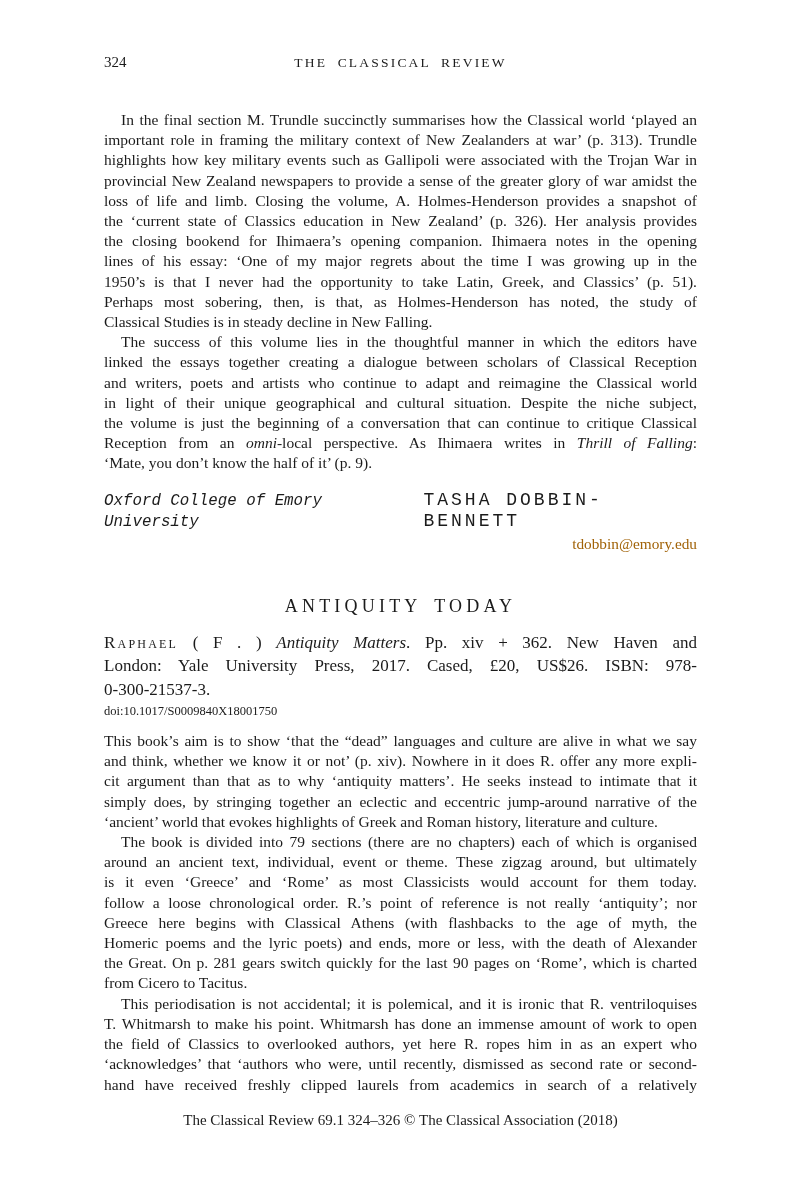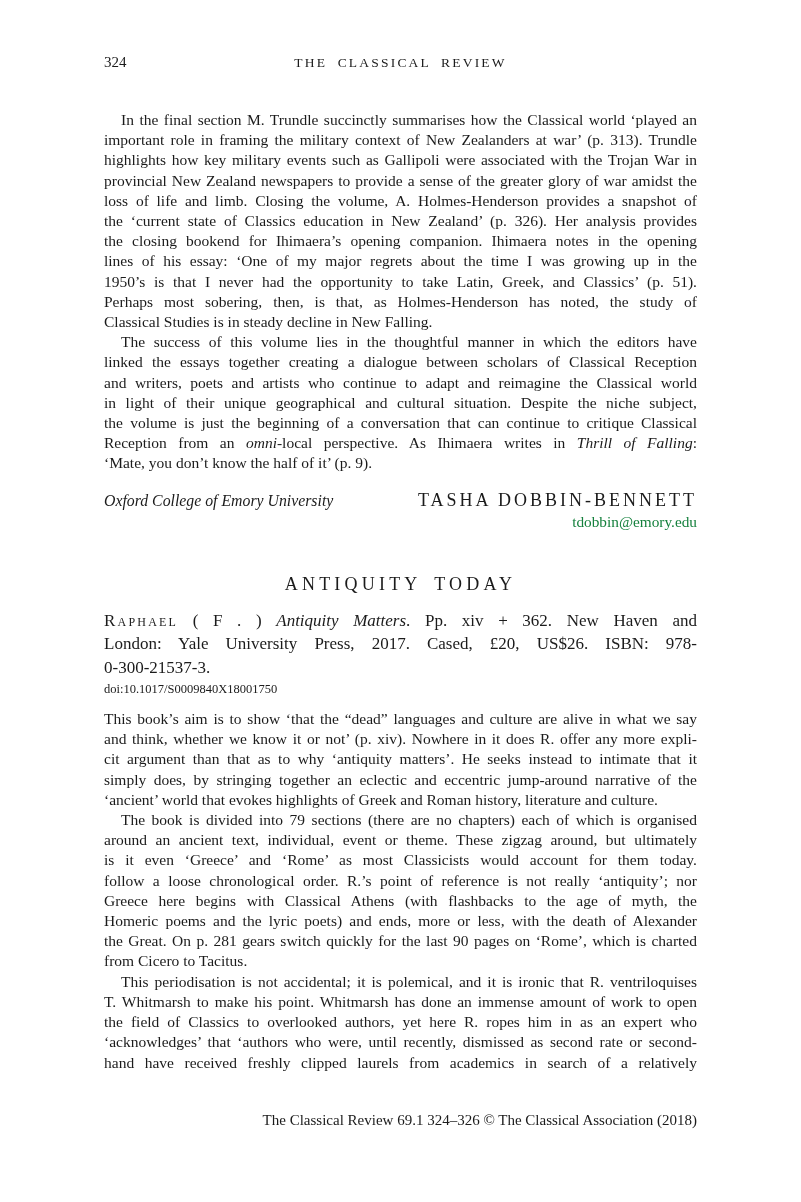--- a/index.html
+++ b/index.html
@@ -27,40 +27,40 @@
     position:absolute;left:104px;top:86px;width:593px;
     font-size:15.5px;line-height:20.2px;margin-top:24px;
   }
   .para{margin:0;}
   .line{text-align:justify;text-align-last:justify;}
   .line.endl{text-align-last:left;}
   .para.indent .line:first-child{text-indent:17px;}
   
   .sigrow{
     display:flex;justify-content:space-between;align-items:baseline;
-    margin-top:16px;line-height:21px;
+    margin-top:16px;line-height:21px;font-family:Liberation Mono, monospace;
   }
   .affil{font-style:italic;font-size:15.8px;}
   .sigauthor{font-size:18px;letter-spacing:3px;}
   .emailrow{text-align:right;line-height:21px;}
   .email{font-size:15.3px;text-decoration:none;}
   
   .secheading{
     margin-top:41px;text-align:center;
     font-size:18px;letter-spacing:4.2px;word-spacing:5px;line-height:22px;
   }
   
   .citation{margin-top:14px;font-size:17px;line-height:23.8px;}
   .sc{font-variant:small-caps;letter-spacing:2.2px;}
   .doi{font-size:12.5px;line-height:14px;margin-top:2px;}
   .review{margin-top:13px;}
   
   .pagefooter{
     position:absolute;left:104px;top:1110px;width:593px;
-    font-size:15px;line-height:20px;text-align:right;
+    font-size:15px;line-height:20px;text-align:center;
   }
 </style>
 </head>
 <body>
 
 <div class="page" style="background: rgb(255, 255, 255); color: rgb(27, 27, 27); padding-left: 19px;">
 
   <div class="runhead">
     <span class="pageno">324</span>
     <div class="jtitle">THE CLASSICAL REVIEW</div>
@@ -91,21 +91,21 @@
           <div class="line">Reception from an <i>omni</i>-local perspective. As Ihimaera writes in <i>Thrill of Falling</i>:</div>
           <div class="line endl">‘Mate, you don’t know the half of it’ (p. 9).</div>
         </div>
       </div>
 
     <div class="sigrow">
       <span class="affil">Oxford College of Emory University</span>
       <span class="sigauthor">TASHA DOBBIN-BENNETT</span>
     </div>
     <div class="emailrow">
-      <a class="email" href="#" style="color: #15803d;">tdobbin@emory.edu</a>
+      <a class="email" href="#" style="color: #a16207;">tdobbin@emory.edu</a>
     </div>
 
     <div class="secheading">ANTIQUITY TODAY</div>
 
     <div class="citation">
         <div class="para">
           <div class="line"><span class="sc">Raphael</span> ( F . ) <i>Antiquity Matters</i>. Pp. xiv + 362. New Haven and</div>
           <div class="line">London: Yale University Press, 2017. Cased, £20, US$26. ISBN: 978-</div>
           <div class="line endl">0-300-21537-3.</div>
         </div>

